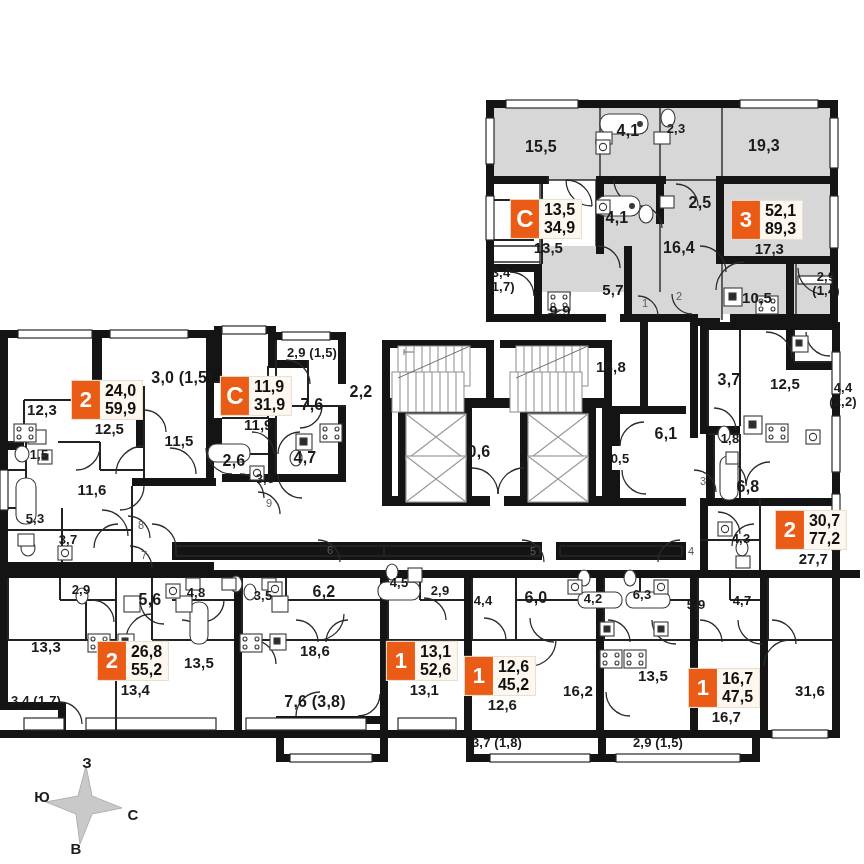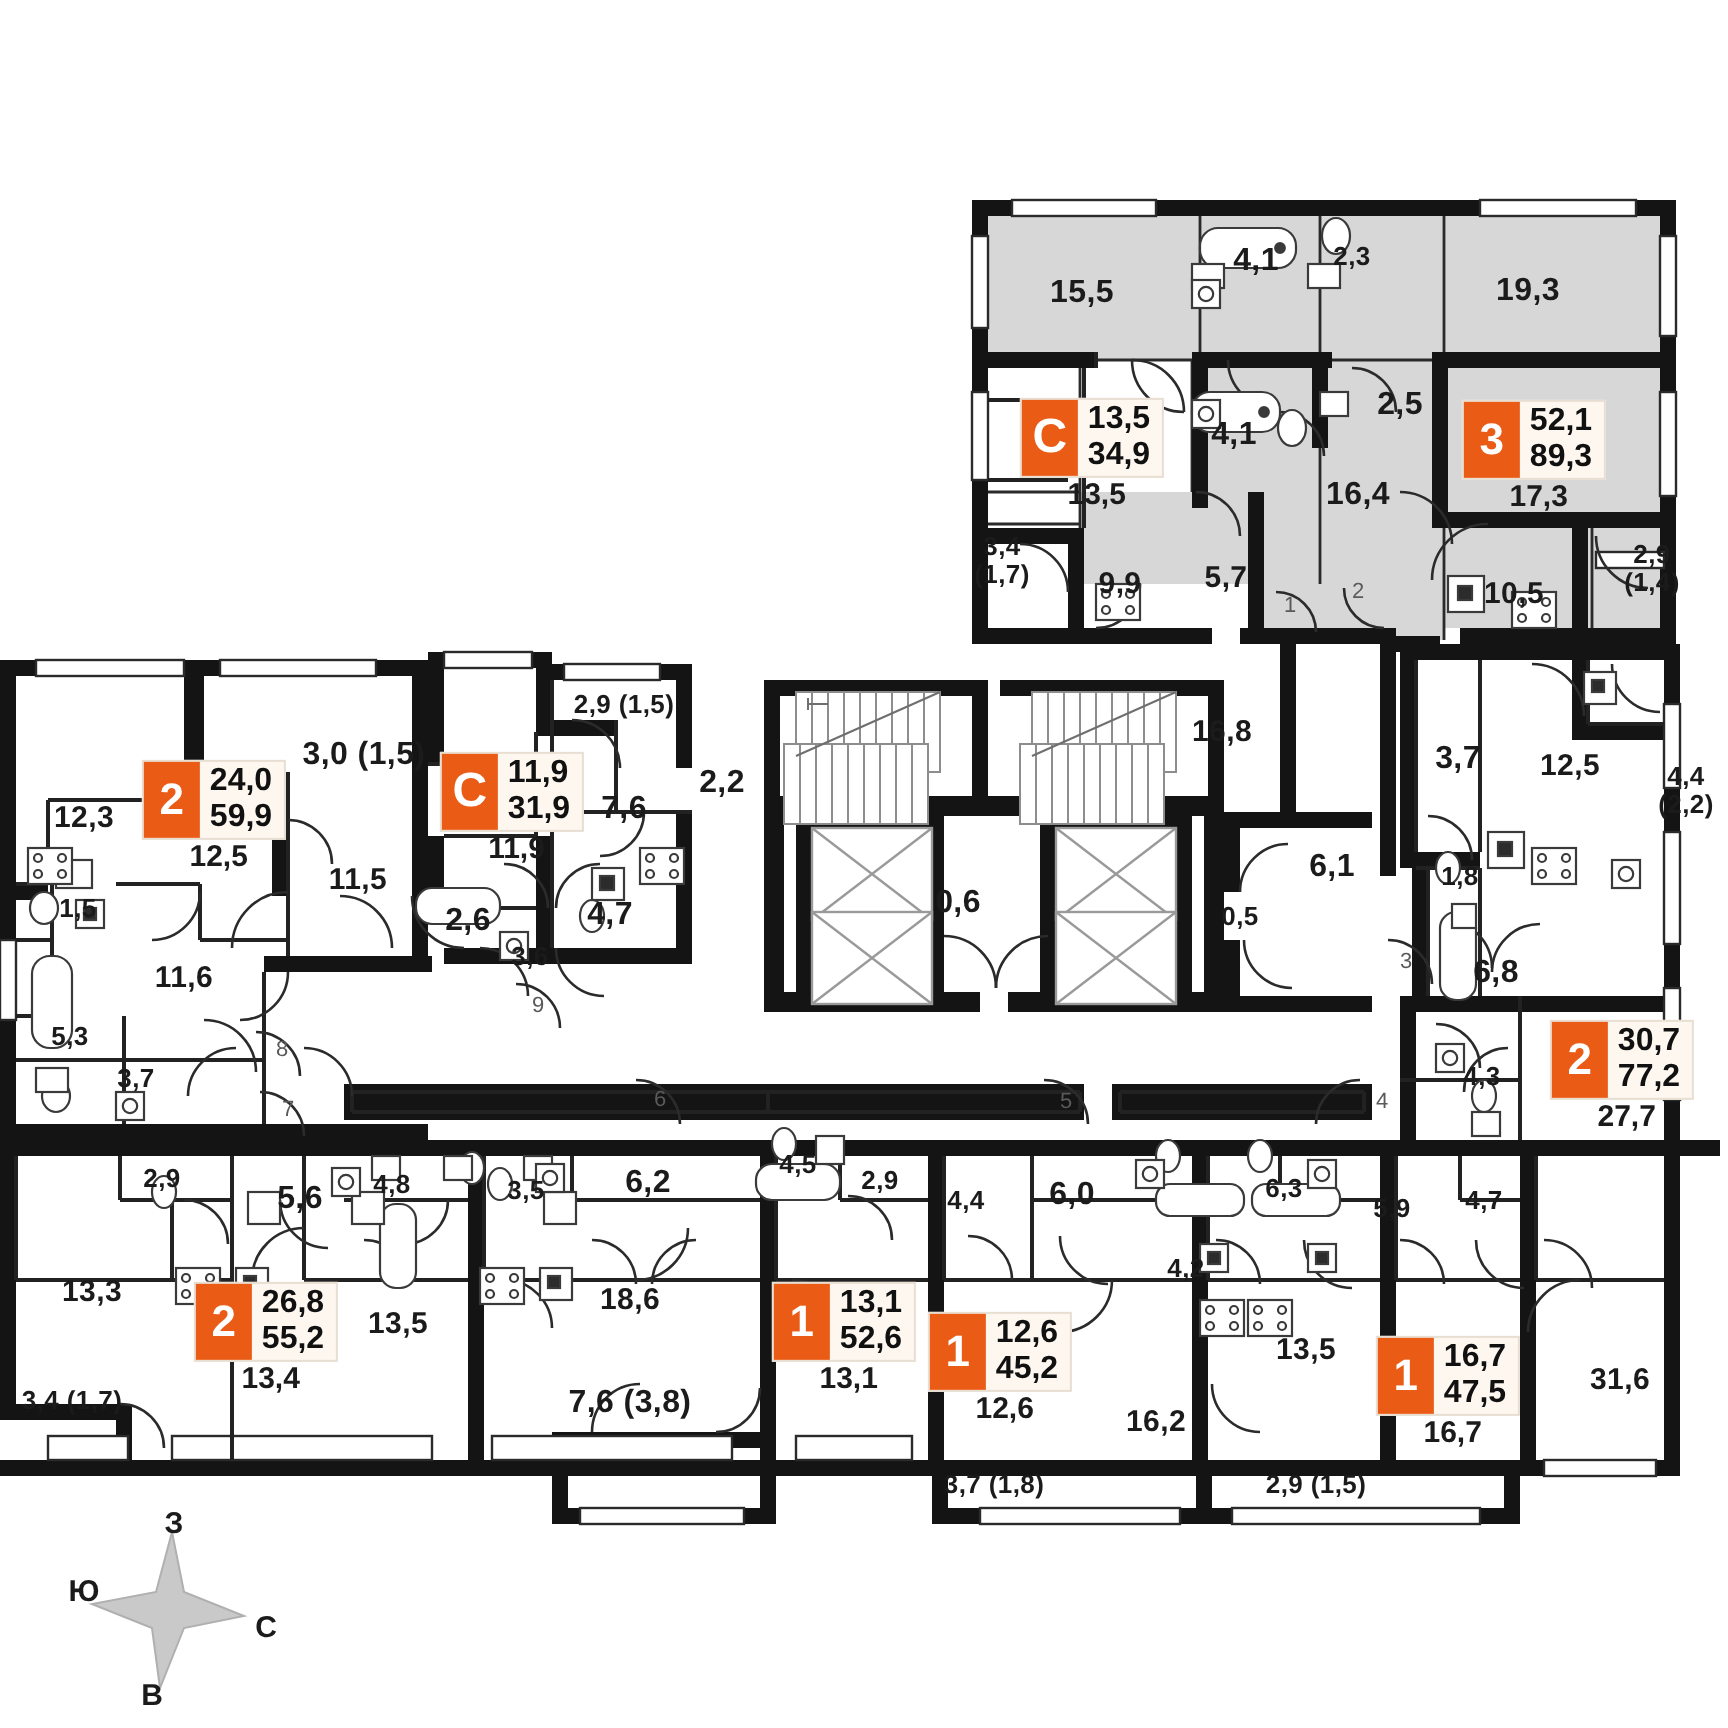--- a/index.html
+++ b/index.html
@@ -508,21 +508,21 @@
 
   <div id="room-labels">
       <div class="rl s16" style="left: 541px; top: 147px;">15,5</div>
       <div class="rl s14" style="left: 628px; top: 131px;">4,1</div>
       <div class="rl s13" style="left: 676px; top: 128px;">2,3</div>
       <div class="rl s16" style="left: 764px; top: 146px;">19,3</div>
       <div class="rl s14" style="left: 617px; top: 218px;">4,1</div>
       <div class="rl s14" style="left: 700px; top: 203px;">2,5</div>
       <div class="rl s16" style="left: 679px; top: 248px;">16,4</div>
       <div class="rl s13 two" style="left: 501px; top: 280px;">3,4<br>(1,7)</div>
-      <div class="rl s15" style="left: 560px; top: 292px;">9,9</div>
+      <div class="rl s15" style="left: 560px; top: 310px;">9,9</div>
       <div class="rl s15" style="left: 613px; top: 289px;">5,7</div>
       <div class="rl s15" style="left: 757px; top: 297px;">10,5</div>
       <div class="rl s13 two" style="left: 826px; top: 284px;">2,9<br>(1,4)</div>
       <div class="rl s15" style="left: 42px; top: 409px;">12,3</div>
       <div class="rl s14" style="left: 182px; top: 378px;">3,0 (1,5)</div>
       <div class="rl s15" style="left: 179px; top: 440px;">11,5</div>
       <div class="rl s13" style="left: 312px; top: 352px;">2,9 (1,5)</div>
       <div class="rl s14" style="left: 312px; top: 405px;">7,6</div>
       <div class="rl s14" style="left: 361px; top: 392px;">2,2</div>
       <div class="rl s15" style="left: 611px; top: 366px;">16,8</div>
@@ -544,28 +544,28 @@
       <div class="rl s13" style="left: 741px; top: 538px;">4,3</div>
       <div class="rl s13" style="left: 81px; top: 589px;">2,9</div>
       <div class="rl s14" style="left: 135px; top: 600px; margin-left: 15px;">5,6</div>
       <div class="rl s13" style="left: 196px; top: 592px;">4,8</div>
       <div class="rl s13" style="left: 263px; top: 595px;">3,5</div>
       <div class="rl s14" style="left: 324px; top: 592px;">6,2</div>
       <div class="rl s13" style="left: 399px; top: 582px;">4,5</div>
       <div class="rl s13" style="left: 440px; top: 590px;">2,9</div>
       <div class="rl s13" style="left: 483px; top: 600px;">4,4</div>
       <div class="rl s14" style="left: 536px; top: 598px;">6,0</div>
-      <div class="rl s13" style="left: 593px; top: 598px; margin-top: 36px;">4,2</div>
+      <div class="rl s13" style="left: 593px; top: 598px;">4,2</div>
       <div class="rl s13" style="left: 642px; top: 594px;">6,3</div>
       <div class="rl s13" style="left: 696px; top: 604px;">5,9</div>
       <div class="rl s13" style="left: 742px; top: 600px;">4,7</div>
       <div class="rl s15" style="left: 46px; top: 646px;">13,3</div>
       <div class="rl s15" style="left: 199px; top: 662px;">13,5</div>
       <div class="rl s15" style="left: 315px; top: 650px;">18,6</div>
-      <div class="rl s15" style="left: 578px; top: 690px; margin-top: 21px;">16,2</div>
+      <div class="rl s15" style="left: 578px; top: 690px;">16,2</div>
       <div class="rl s15" style="left: 653px; top: 675px;">13,5</div>
       <div class="rl s15" style="left: 810px; top: 690px;">31,6</div>
       <div class="rl s13" style="left: 36px; top: 700px;">3,4 (1,7)</div>
       <div class="rl s14" style="left: 315px; top: 702px;">7,6 (3,8)</div>
       <div class="rl s13" style="left: 497px; top: 742px;">3,7 (1,8)</div>
       <div class="rl s13" style="left: 658px; top: 742px;">2,9 (1,5)</div>
     </div>
 
   <div id="door-numbers">
       <div class="dn" style="left: 645px; top: 303px;">1</div>

